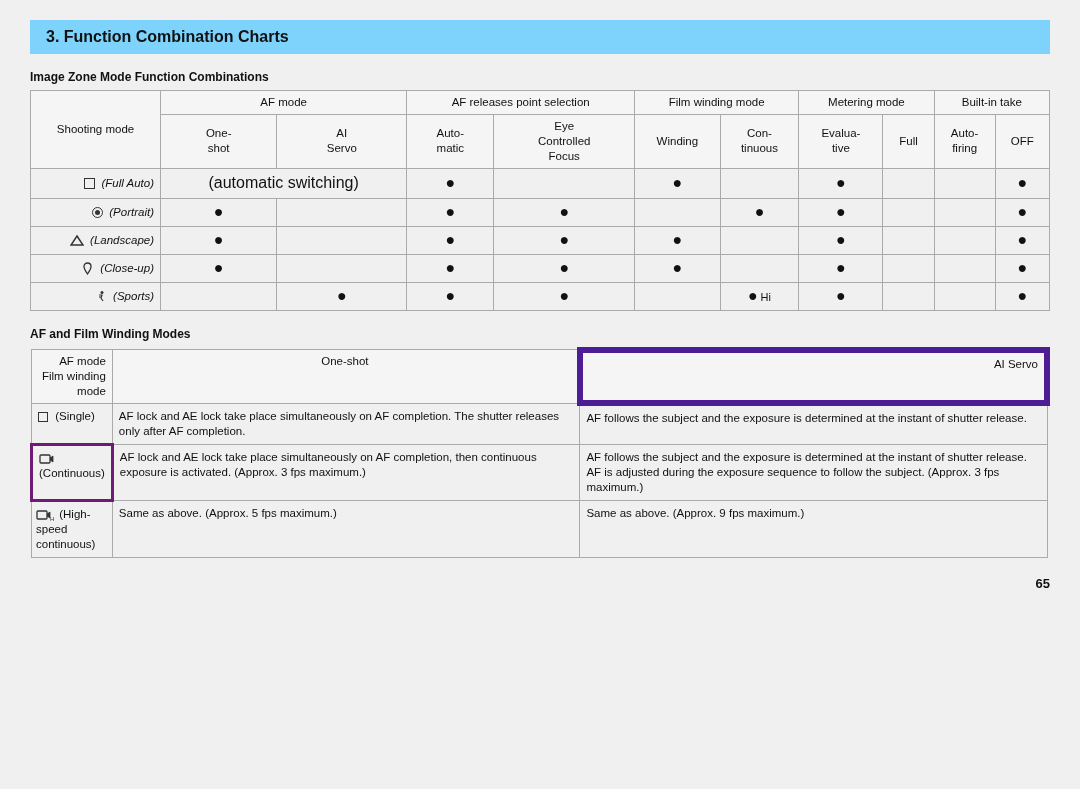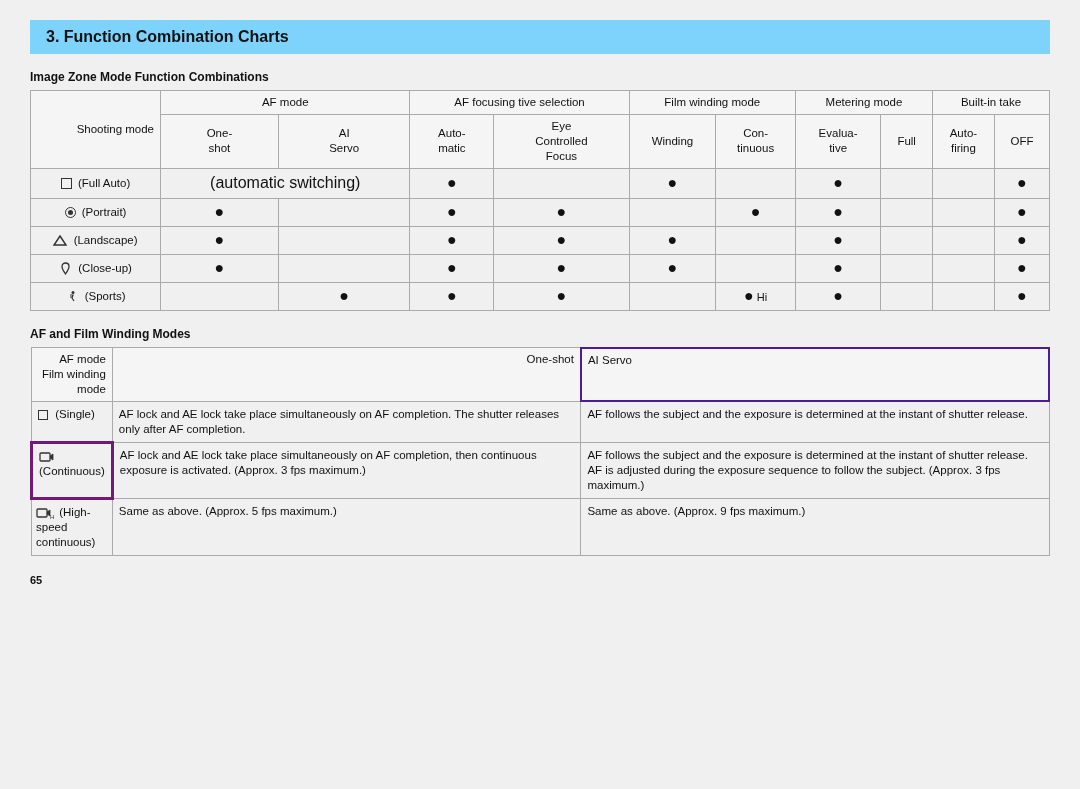--- a/index.html
+++ b/index.html
@@ -31,52 +31,53 @@
     }
     table td, table th {
       border: 1px solid #aaa;
       padding: 4px 6px;
       text-align: center;
       vertical-align: middle;
       font-size: 11.5px;
       line-height: 1.3;
     }
     .shooting-mode-cell {
-      text-align: right;
+      text-align: center;
       font-size: 11.5px;
       width: 130px;
     }
     .header-cell {
       background: #f5f5f5;
       font-weight: normal;
     }
     .dot { font-size: 16px; line-height: 1; }
-    .left-text { text-align: center; }
+    .left-text { text-align: right; font-style: italic; }
     .mode-row td { height: 28px; }
     .af-table td, .af-table th { font-size: 11.5px; text-align: left; vertical-align: top; }
     .af-table th { text-align: center; background: #f5f5f5; }
     .page-num {
-      font-size: 11px;
+      text-align: right;
+      font-size: 13px;
       font-weight: bold;
       margin-top: 18px;
     }
   </style>
 </head>
 <body>
 
 <div class="page-title">3. Function Combination Charts</div>
 
 <div class="section-title">Image Zone Mode Function Combinations</div>
 
 <table>
   <thead>
     <tr>
       <td class="header-cell shooting-mode-cell" rowspan="2">Shooting mode</td>
       <td class="header-cell" colspan="2">AF mode</td>
-      <td class="header-cell" colspan="2">AF focusing tive selection</td>
+      <td class="header-cell" colspan="2">AF releases point selection</td>
       <td class="header-cell" colspan="2">Film winding mode</td>
       <td class="header-cell" colspan="2">Metering mode</td>
       <td class="header-cell" colspan="2">Built-in take</td>
     </tr>
     <tr>
       <td class="header-cell">One-<br>shot</td>
       <td class="header-cell">AI<br>Servo</td>
       <td class="header-cell">Auto-<br>matic</td>
       <td class="header-cell">Eye<br>Controlled<br>Focus</td>
       <td class="header-cell">Winding</td>
@@ -185,22 +186,22 @@
 
 <div class="section-title">AF and Film Winding Modes</div>
 
 <table class="af-table">
   <thead>
     <tr>
       <th style="text-align:right; width:140px; background:#f5f5f5; font-weight:normal; border:1px solid #aaa; padding:4px 6px;">
         <span>AF mode</span><br>
         <span>Film winding mode</span>
       </th>
-      <th style="width:47%; background:#f5f5f5; font-weight:normal; border:1px solid #aaa; padding:4px 6px; text-align:right;">One-shot</th>
-      <th style="width:47%; background:#f5f5f5; font-weight:normal; border:2px solid #4c1d95; padding:4px 6px; text-align:left;">AI Servo</th>
+      <th style="width:47%; background:#f5f5f5; font-weight:normal; border:1px solid #aaa; padding:4px 6px; text-align:center;">One-shot</th>
+      <th style="width:47%; background:#f5f5f5; font-weight:normal; border:6px solid #4c1d95; padding:4px 6px; text-align:right;">AI Servo</th>
     </tr>
   </thead>
   <tbody>
 
     <tr>
       <td style="border:1px solid #aaa; padding:5px 6px;">
         <span style="display:inline-block;width:10px;height:10px;border:1.5px solid #333;vertical-align:middle;margin-right:4px;"></span>
         (Single)
       </td>
       <td style="border:1px solid #aaa; padding:5px 6px; vertical-align:top;">AF lock and AE lock take place simultaneously on AF completion. The shutter releases only after AF completion.</td>

